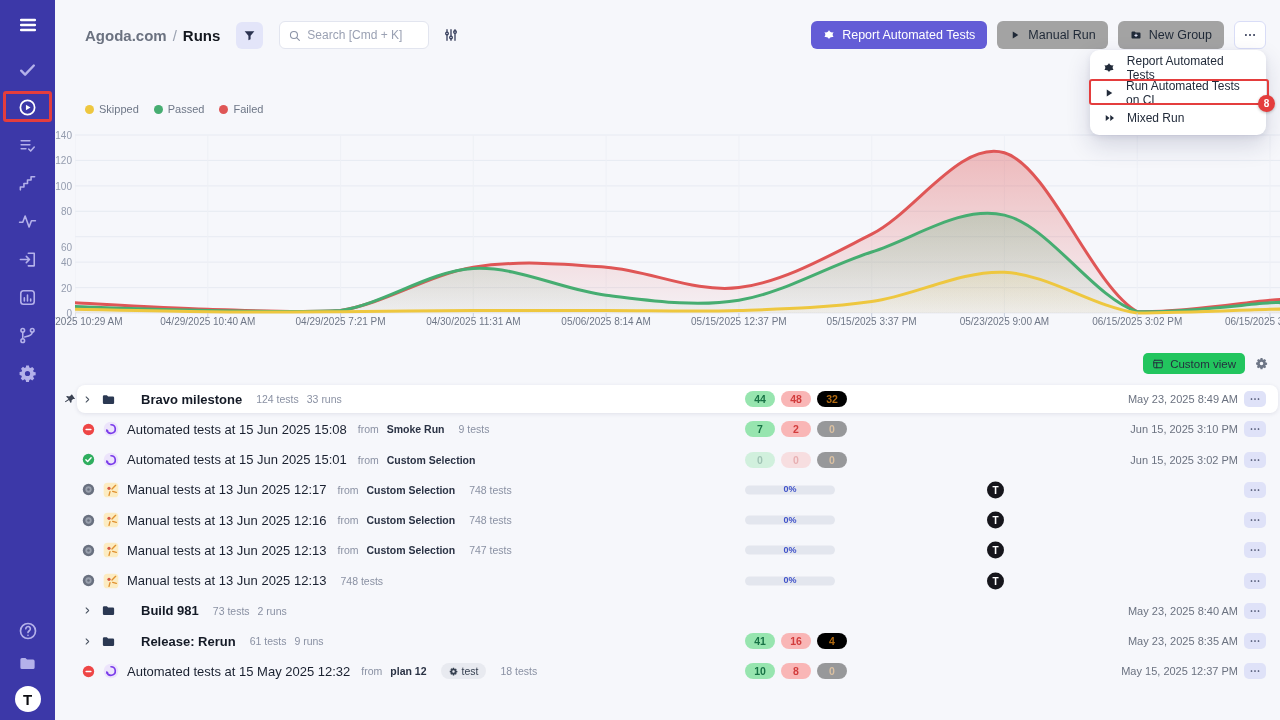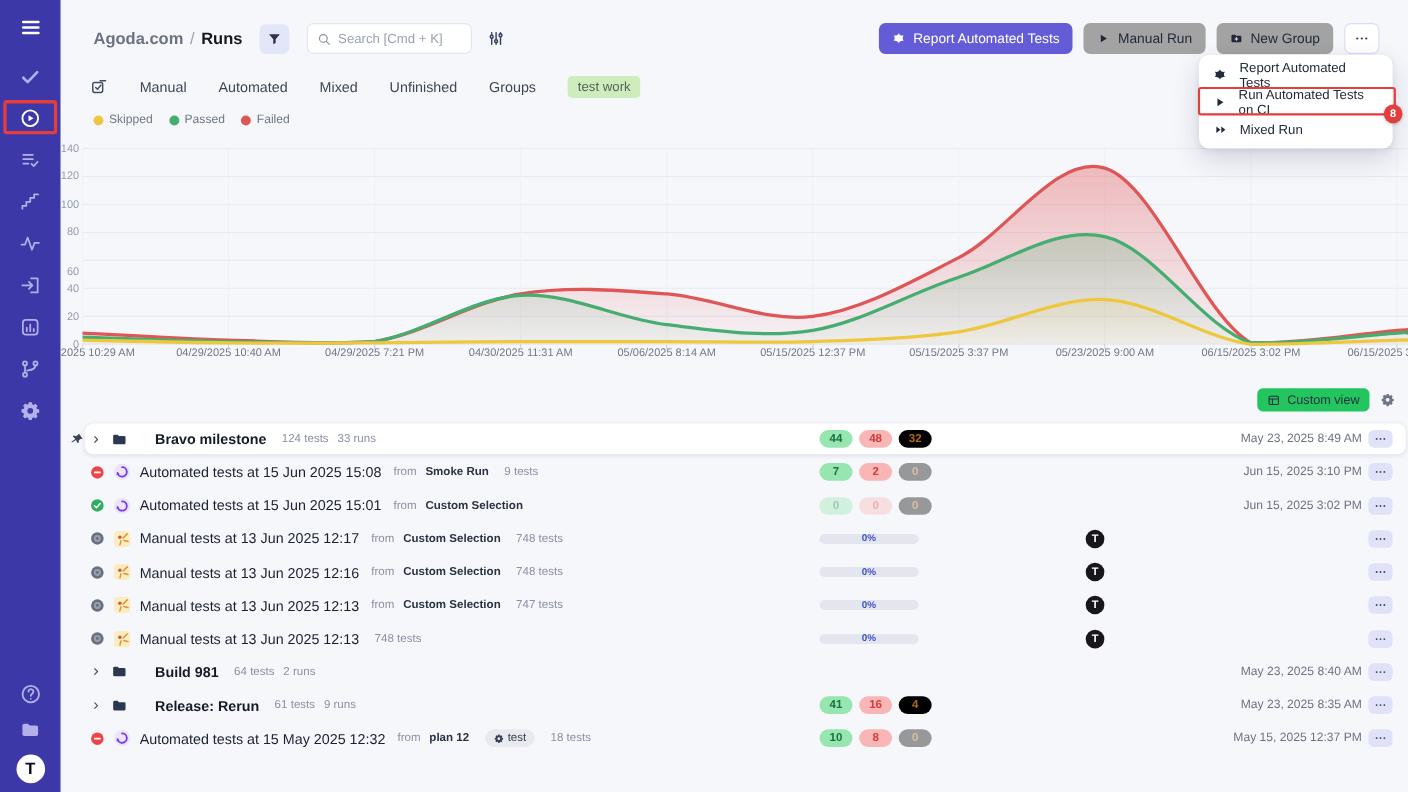--- a/index.html
+++ b/index.html
@@ -10,21 +10,21 @@
   #sidebar { position:absolute; left:0; top:0; width:55px; height:720px; background:#3c38a8; z-index:10; }
   .sb-burger { width:55px; height:50px; display:flex; align-items:center; justify-content:center; color:#ffffff; cursor:pointer; }
   .sb-item { width:55px; height:38px; display:flex; align-items:center; justify-content:center; color:#b4b1ea; cursor:pointer; }
   .sb-item.active { color:#ffffff; }
   #sidebar-bottom { position:absolute; bottom:8px; left:0; width:55px; display:flex; flex-direction:column; align-items:center; gap:13px; }
   .sb-logo { width:26px; height:26px; border-radius:50%; background:#ffffff; color:#0c0c10; font-weight:bold; font-size:15px; display:flex; align-items:center; justify-content:center; cursor:pointer; }
 
   
   #main { position:absolute; left:55px; top:0; width:1225px; height:720px; }
 
-  #header { position:absolute; top:0; left:0; right:12px; height:58px; display:flex; align-items:center; padding:12px 14px 0 30px; }
+  #header { position:absolute; top:0; left:0; right:0; height:58px; display:flex; align-items:center; padding:12px 14px 0 30px; }
   .crumb-project { font-size:15px; font-weight:bold; color:#6b7280; }
   .crumb-sep { font-size:15px; color:#9aa2b1; margin:0 6px; }
   .crumb-page { font-size:15px; font-weight:bold; color:#14181f; }
   .filter-btn { margin-left:16px; width:27px; height:27px; border-radius:6px; background:#e3e5f9; display:flex; align-items:center; justify-content:center; color:#2b3350; cursor:pointer; }
   .search-box { margin-left:16px; width:150px; height:28px; background:#fff; border:1px solid #e2e5ef; border-radius:6px; display:flex; align-items:center; padding:0 8px; gap:6px; color:#8b93a6; }
   .search-box input { border:none; outline:none; width:100%; font-size:12px; font-family:"Liberation Sans",sans-serif; color:#333; background:transparent; }
   .search-box input::placeholder { color:#9aa1b3; }
   .sliders { margin-left:14px; color:#39415e; cursor:pointer; display:flex; }
   .hdr-spacer { flex:1; }
   .btn { height:28px; border-radius:6px; display:flex; align-items:center; gap:7px; padding:0 12px; font-size:12.5px; font-weight:500; cursor:pointer; white-space:nowrap; }
@@ -219,34 +219,20 @@
         <div class="btn ghost">
           <svg width="14" height="14" viewBox="0 0 24 24" fill="none" stroke="currentColor" stroke-width="2" stroke-linecap="round" stroke-linejoin="round">
             <circle cx="5" cy="12" r="1.7" fill="currentColor" stroke="none"></circle>
             <circle cx="12" cy="12" r="1.7" fill="currentColor" stroke="none"></circle>
             <circle cx="19" cy="12" r="1.7" fill="currentColor" stroke="none"></circle>
           </svg>
         </div>
       </div>
   </div>
 
-  <div id="tabs">
-      <span class="tabs-icon">
-        <svg width="16" height="16" viewBox="0 0 24 24" fill="none" stroke="currentColor" stroke-width="2" stroke-linecap="round" stroke-linejoin="round">
-          <rect x="3.5" y="6" width="13.5" height="13.5" rx="2.5"></rect>
-          <path d="M7.5 12.7l2.4 2.4 4.6-5.2M13.5 3.5H21"></path>
-        </svg>
-      </span>
-      <span class="tab">Manual</span>
-      <span class="tab">Automated</span>
-      <span class="tab">Mixed</span>
-      <span class="tab">Unfinished</span>
-      <span class="tab">Groups</span>
-      <span class="tag-green">test work</span>
-    </div>
   <div id="legend">
       <div class="lg-item">
         <span class="lg-dot" style="background: rgb(238, 199, 63);"></span>
         <span class="lg-label">Skipped</span>
       </div>
       <div class="lg-item">
         <span class="lg-dot" style="background: rgb(70, 173, 113);"></span>
         <span class="lg-label">Passed</span>
       </div>
       <div class="lg-item">
@@ -589,21 +575,21 @@
             <svg width="11" height="11" viewBox="0 0 24 24" fill="none" stroke="currentColor" stroke-width="2" stroke-linecap="round" stroke-linejoin="round">
               <path d="M9 6.5l5.5 5.5L9 17.5" stroke-width="2.4"></path>
             </svg>
           </span>
           <span class="fold">
             <svg width="15" height="15" viewBox="0 0 24 24" fill="none" stroke="currentColor" stroke-width="2" stroke-linecap="round" stroke-linejoin="round">
               <path fill="currentColor" stroke="none" d="M3 7a2 2 0 012-2h4.4l2 2H19a2 2 0 012 2v8a2 2 0 01-2 2H5a2 2 0 01-2-2V7z"></path>
             </svg>
           </span>
           <span class="gname">Build 981</span>
-          <span class="meta" style="margin-left: 6px;">64 tests</span>
+          <span class="meta" style="margin-left: 6px;">73 tests</span>
           <span class="meta">2 runs</span>
         </div>
         <span class="rdate">May 23, 2025 8:40 AM</span>
         <div class="row-menu">
           <svg width="12" height="12" viewBox="0 0 24 24" fill="none" stroke="currentColor" stroke-width="2" stroke-linecap="round" stroke-linejoin="round">
             <circle cx="5" cy="12" r="1.7" fill="currentColor" stroke="none"></circle>
             <circle cx="12" cy="12" r="1.7" fill="currentColor" stroke="none"></circle>
             <circle cx="19" cy="12" r="1.7" fill="currentColor" stroke="none"></circle>
           </svg>
         </div>

